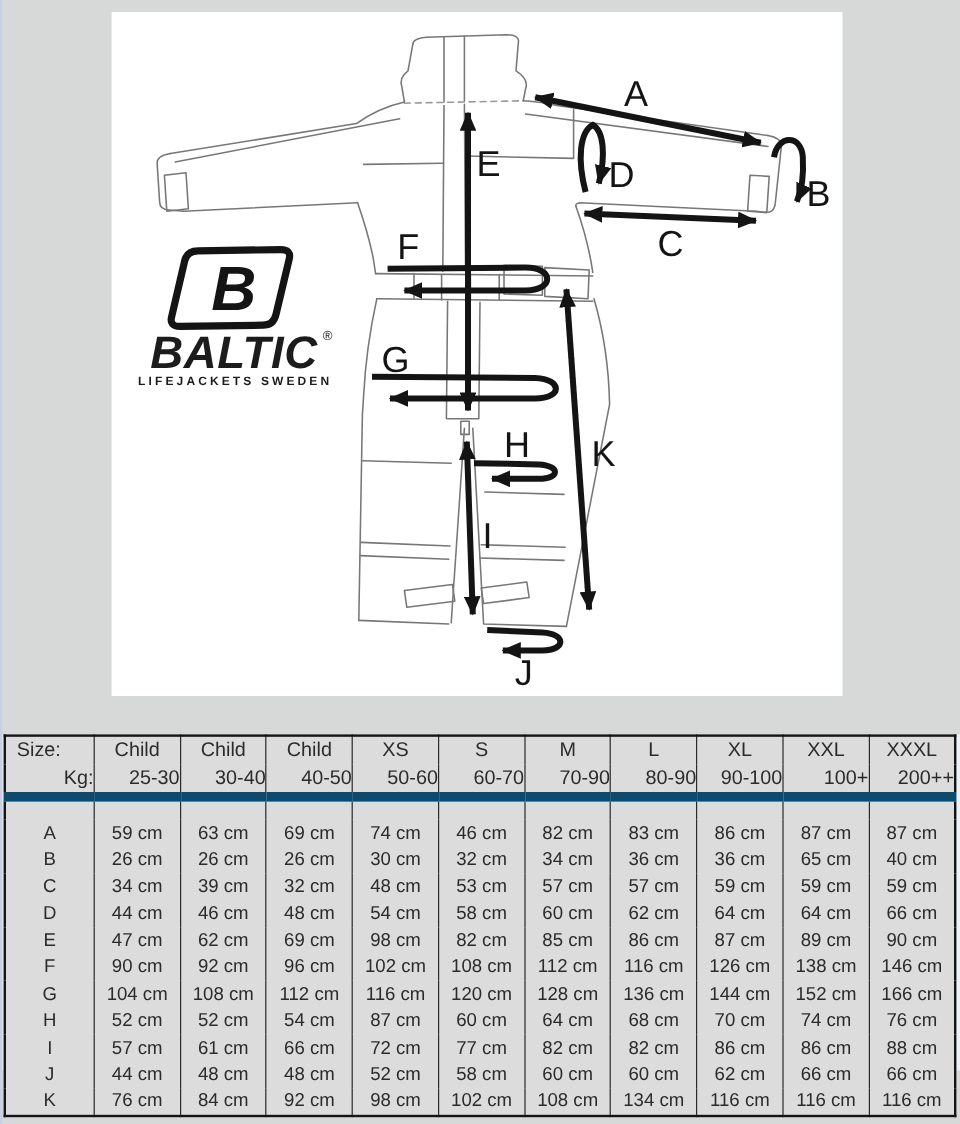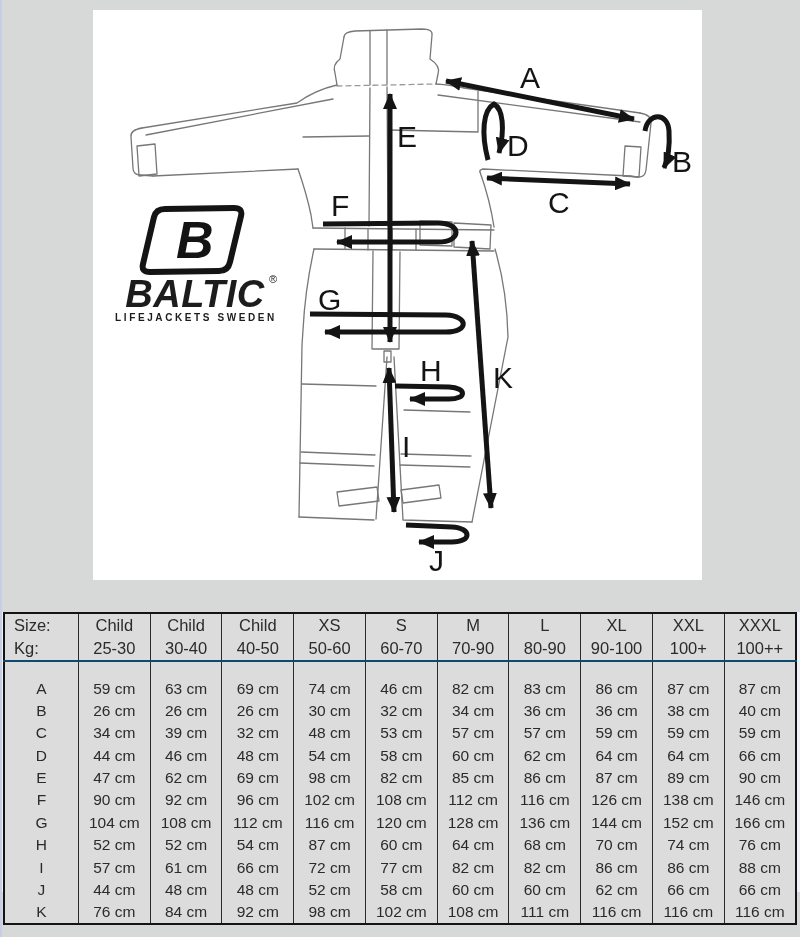--- a/index.html
+++ b/index.html
@@ -20,21 +20,21 @@
   }
   .size-table th,.size-table td{
     border-left:1.5px solid #2a2a2a;
     padding:0;text-align:center;font-weight:normal;
     font-size:15.5px;line-height:1.25;color:#2b2b2b;
     overflow:hidden;white-space:nowrap;
   }
   .size-table th:first-child,.size-table td:first-child{border-left:none;}
   .size-table col.label-col{width:9.4%;}
   .size-table thead th{font-size:16.5px;height:23px;vertical-align:middle;}
-  .size-table thead tr.kg-row th{border-bottom:2px solid #0c4a6e;}
+  .size-table thead tr.kg-row th{border-bottom:8px solid #0c4a6e;text-align:right;}
   .size-table th.left-head{text-align:left;padding-left:9px;}
   .size-table tr.spacer-row td{height:15px;}
   .size-table tbody tr.data-row td{height:22.4px;vertical-align:middle;}
 </style>
 </head>
 <body>
 
 <div class="edge-left"></div>
 
 <div class="diagram-area">
@@ -159,21 +159,21 @@
         <th class="left-head">Kg:</th>
       <th>25-30</th>
           <th>30-40</th>
           <th>40-50</th>
           <th>50-60</th>
           <th>60-70</th>
           <th>70-90</th>
           <th>80-90</th>
           <th>90-100</th>
           <th>100+</th>
-          <th>100++</th>
+          <th>200++</th>
         </tr>
     </thead>
     <tbody>
       <tr class="spacer-row">
           <td></td>
           <td></td>
           <td></td>
           <td></td>
           <td></td>
           <td></td>
@@ -199,21 +199,21 @@
         <tr class="data-row">
           <td>B</td>
           <td>26 cm</td>
           <td>26 cm</td>
           <td>26 cm</td>
           <td>30 cm</td>
           <td>32 cm</td>
           <td>34 cm</td>
           <td>36 cm</td>
           <td>36 cm</td>
-          <td>38 cm</td>
+          <td>65 cm</td>
           <td>40 cm</td>
         </tr>
         <tr class="data-row">
           <td>C</td>
           <td>34 cm</td>
           <td>39 cm</td>
           <td>32 cm</td>
           <td>48 cm</td>
           <td>53 cm</td>
           <td>57 cm</td>
@@ -314,20 +314,20 @@
           <td>66 cm</td>
         </tr>
         <tr class="data-row">
           <td>K</td>
           <td>76 cm</td>
           <td>84 cm</td>
           <td>92 cm</td>
           <td>98 cm</td>
           <td>102 cm</td>
           <td>108 cm</td>
-          <td>111 cm</td>
+          <td>134 cm</td>
           <td>116 cm</td>
           <td>116 cm</td>
           <td>116 cm</td>
         </tr>
       </tbody>
   </table>
 </div>
 
 </body></html>

